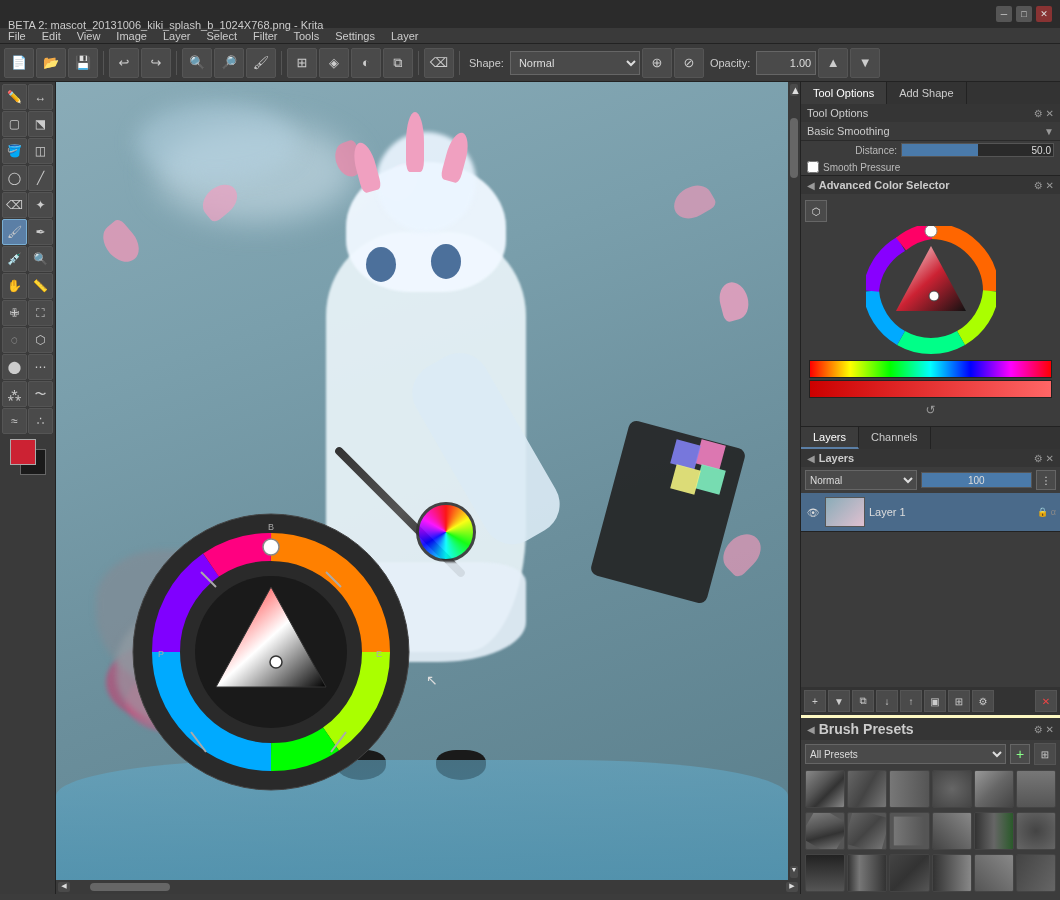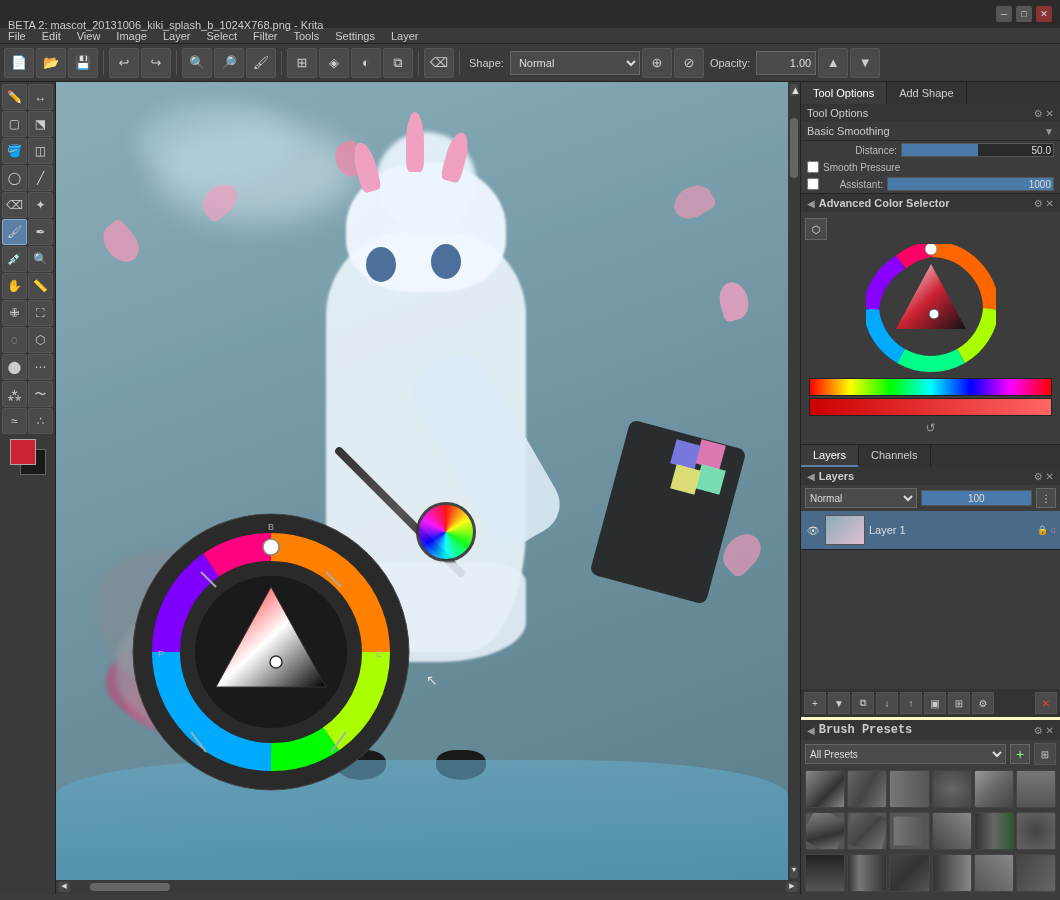--- a/index.html
+++ b/index.html
@@ -400,28 +400,20 @@
           <span class="prop-value">50.0</span>
         </div>
       </div>
 
 
       <div class="prop-row">
         <input type="checkbox" class="prop-checkbox" style="">
         <span style="font-size:10px; color:#bbb;">Smooth Pressure</span>
       </div>
 
-      <div class="prop-row">
-        <input type="checkbox" class="prop-checkbox" style="">
-        <span class="prop-label" style="width:60px;">Assistant:</span>
-        <div class="prop-slider-wrap">
-          <div class="prop-slider-fill" style="width:100%;"></div>
-          <span class="prop-value">1000</span>
-        </div>
-      </div>
     </div>
 
     <div id="color-selector-panel">
       <div class="panel-header">
         <div style="display:flex; align-items:center; gap:4px;">
           <span style="font-size:10px; color:#999;">◀</span>
           <span style="font-size:11px; color:#ccc; font-weight:bold;">Advanced Color Selector</span>
         </div>
         <div style="display:flex; gap:3px;">
           <span class="panel-icon">⚙</span>
@@ -525,21 +517,21 @@
         <div class="layer-act-btn">⊞</div>
         <div class="layer-act-btn">⚙</div>
         <div class="layer-act-btn" style="margin-left:auto; color:#e44;">✕</div>
       </div>
     </div>
 
     <div id="brush-presets-panel">
       <div class="brush-presets-header">
         <div style="display:flex; align-items:center; gap:4px;">
           <span style="font-size:10px; color:#999;">◀</span>
-          <span style="font-size:12px; color:#ccc; font-weight:bold;font-family:Liberation Mono, monospace;">Brush Presets</span>
+          <span style="font-size:14px; color:#ccc; font-weight:bold;">Brush Presets</span>
         </div>
         <div style="display:flex; gap:3px;">
           <span class="panel-icon">⚙</span>
           <span class="panel-icon">✕</span>
         </div>
       </div>
       <div class="brush-filter-row">
         <select class="brush-filter-select">
           <option>All Presets</option>
         </select>

